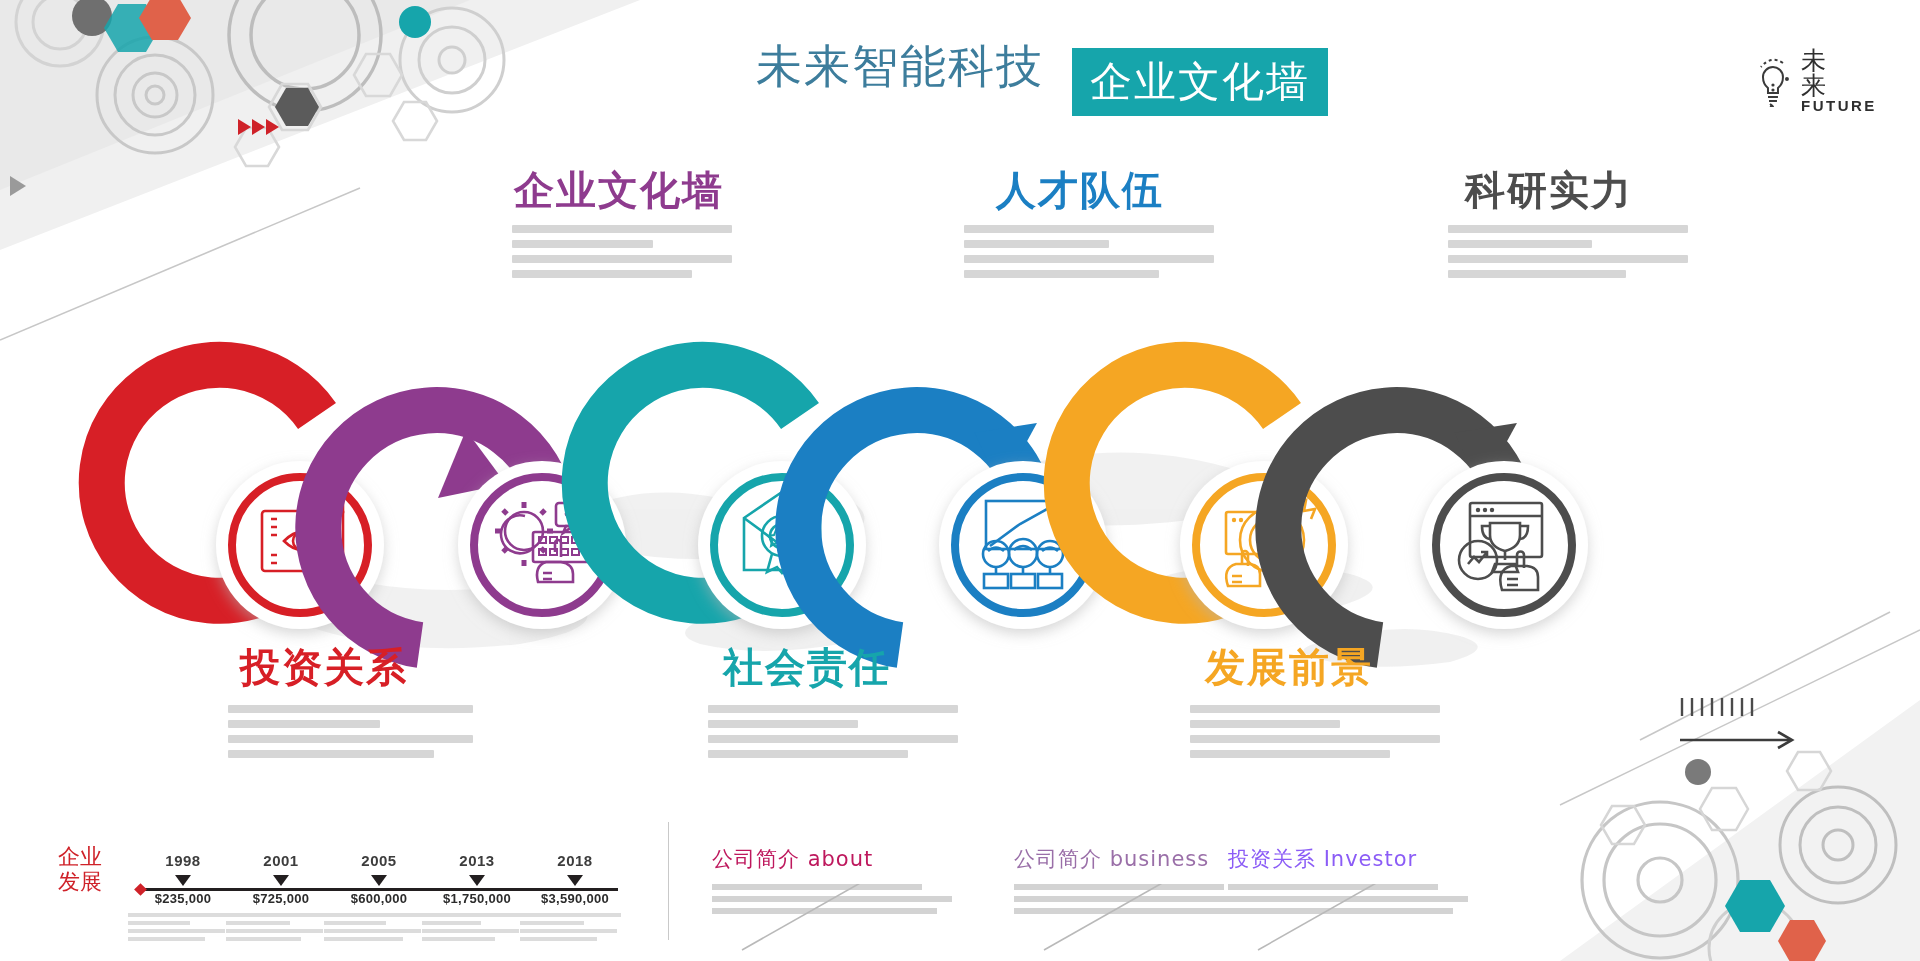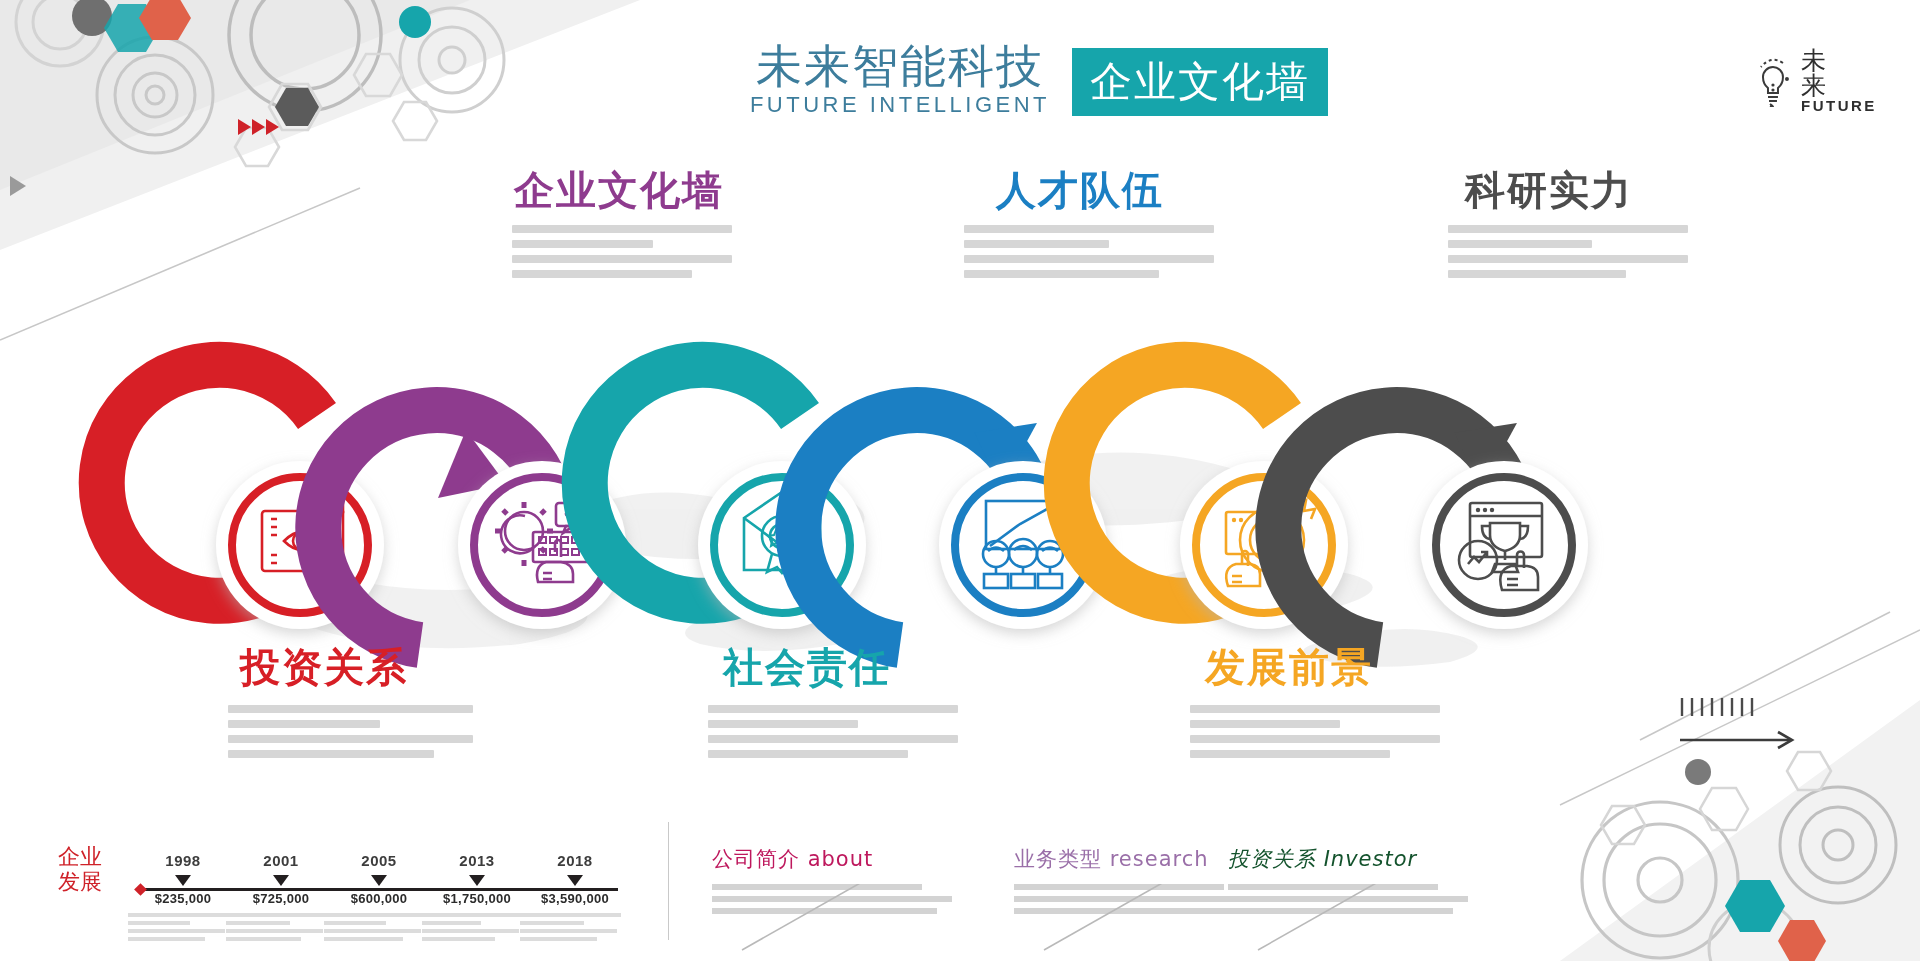--- a/index.html
+++ b/index.html
@@ -206,21 +206,20 @@
           <path d="M1732 698 v18"></path>
         <path d="M1742 698 v18"></path>
           <path d="M1752 698 v18"></path>
       </g>
     </g>
   </svg>
 
   <div class="header">
     <div class="brand-block">
       <div class="brand-cn">未来智能科技</div>
-      <div class="brand-en">FUTURE INTELLIGENT</div>
     </div>
     <div class="title-badge">企业文化墙</div>
 
 
     <div class="logo-future">
       <svg width="42" height="52" viewBox="0 0 42 52">
         <g fill="none" stroke="#3b3b3b" stroke-width="2">
           <path d="M11 22 a10 10 0 0 1 20 0 q0 7 -5 11 l0 5 l-10 0 l0-5 q-5-4 -5-11z"></path>
           <path d="M16 42 h10"></path>
             <path d="M17 46 h8"></path>
@@ -519,33 +518,33 @@
       <i style="width:84%"></i>
         <i style="width:96%"></i>
         <i style="width:90%"></i>
       <svg class="slash" width="250" height="70">
         <path d="M30 66 L150 -2" stroke="#b9b9b9" stroke-width="1.6" fill="none"></path>
       </svg>
     </div>
   </div>
 
   <div class="link-col" style="left:1014px;">
-    <div class="link-title" style="color:#9a6fa8;">业务类型 research</div>
+    <div class="link-title" style="color:#9a6fa8;">公司简介 business</div>
     <div class="link-lines">
       <i style="width:84%"></i>
         <i style="width:96%"></i>
         <i style="width:90%"></i>
       <svg class="slash" width="250" height="70">
         <path d="M30 66 L150 -2" stroke="#b9b9b9" stroke-width="1.6" fill="none"></path>
       </svg>
     </div>
   </div>
 
   <div class="link-col" style="left:1228px;">
-    <div class="link-title" style="color:#14532d;font-style:italic;">投资关系 Investor</div>
+    <div class="link-title" style="color:#8b5cf6;">投资关系 Investor</div>
     <div class="link-lines">
       <i style="width:84%"></i>
         <i style="width:96%"></i>
         <i style="width:90%"></i>
       <svg class="slash" width="250" height="70">
         <path d="M30 66 L150 -2" stroke="#b9b9b9" stroke-width="1.6" fill="none"></path>
       </svg>
     </div>
   </div>
 

